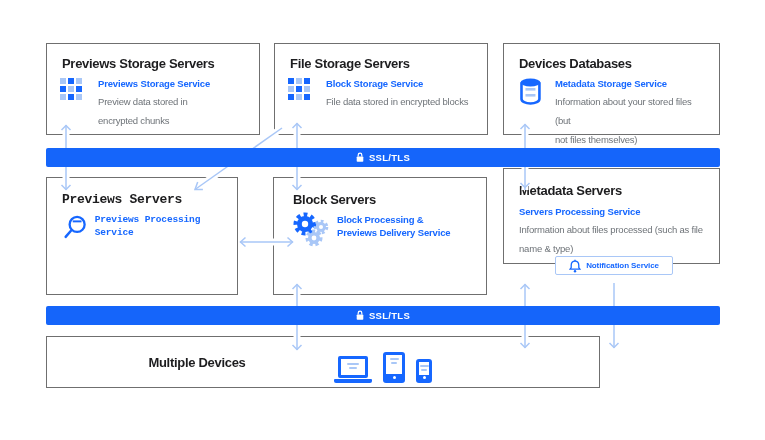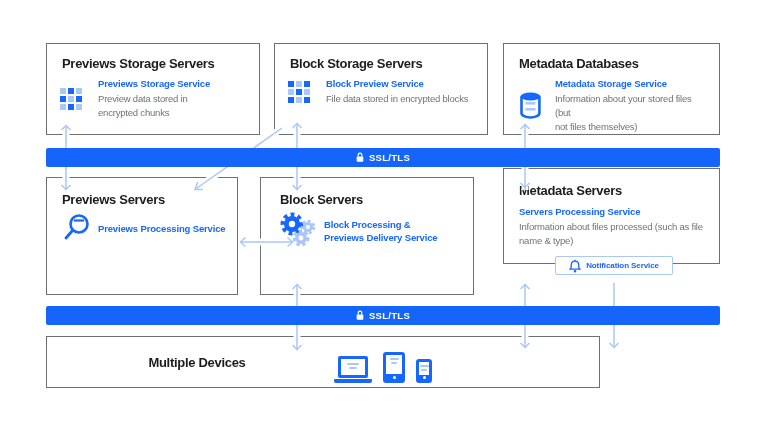--- a/index.html
+++ b/index.html
@@ -3,31 +3,31 @@
 <meta charset="utf-8">
 <style>
   html,body{margin:0;padding:0;background:#fff;}
   .stage{position:relative;width:765px;height:440px;background:#fff;overflow:hidden;
          font-family:"Liberation Sans",sans-serif;}
   
   .nbox{position:absolute;background:#fff;border:1px solid #6f6f6f;box-sizing:border-box;z-index:1;}
   #b1{left:46px;top:43px;width:214px;height:92px;}
   #b2{left:274px;top:43px;width:214px;height:92px;}
   #b3{left:503px;top:43px;width:217px;height:92px;}
-  #b4{left:46px;top:177px;width:192px;height:118px;}
-  #b5{left:260px;top:177px;width:214px;height:118px;}
+  #b4{left:46px;top:177px;width:192px;height:118px;font-family:Liberation Mono, monospace;}
+  #b5{left:273px;top:177px;width:214px;height:118px;}
   #b6{left:503px;top:168px;width:217px;height:96px;}
   #b7{left:46px;top:336px;width:554px;height:52px;}
   .pad{padding:0 10px 0 15px;}
   .box-title{font-weight:bold;font-size:13px;letter-spacing:-0.3px;color:#1d1d1f;margin-top:12px;}
   .mid .box-title{margin-top:14px;}
-  .service-row{display:flex;align-items:center;margin-top:6px;}
+  .service-row{display:flex;align-items:flex-start;margin-top:6px;}
   .service-name{color:#1667FF;font-weight:bold;font-size:9.5px;line-height:13px;
                 letter-spacing:-0.15px;white-space:pre-line;}
-  .desc{color:#6e7378;font-size:9.5px;line-height:14px;letter-spacing:-0.2px;
+  .desc{color:#6e7378;font-size:9.5px;line-height:19px;letter-spacing:-0.2px;
         white-space:pre-line;margin-top:2px;}
   
   .grid3{display:grid;grid-template-columns:repeat(3,6px);grid-gap:2px;margin-left:-2px;margin-right:16px;margin-top:1px;}
   .grid3 i{width:6px;height:6px;display:block;}
   .pattern-a i:nth-child(odd){background:#A9C7F7;}
   .pattern-a i:nth-child(even){background:#1667FF;}
   .pattern-b i:nth-child(odd){background:#1667FF;}
   .pattern-b i:nth-child(even){background:#A9C7F7;}
   
   .dbicon{margin-right:13px;margin-top:0;}
@@ -90,44 +90,44 @@
           <div class="service-name">Previews Storage Service</div>
           <div class="desc">Preview data stored in
 encrypted chunks</div>
         </div>
       </div>
     </div>
   </div>
 
   <div class="nbox" id="b2">
     <div class="pad">
-      <div class="box-title">Block Storage Servers</div>
+      <div class="box-title">File Storage Servers</div>
       <div class="service-row">
         <div class="grid3 pattern-b">
           <i></i>
             <i></i>
             <i></i>
             <i></i>
             <i></i>
             <i></i>
             <i></i>
             <i></i>
             <i></i>
         </div>
         <div>
-          <div class="service-name">Block Preview Service</div>
+          <div class="service-name">Block Storage Service</div>
           <div class="desc">File data stored in encrypted blocks</div>
         </div>
       </div>
     </div>
   </div>
 
   <div class="nbox" id="b3">
     <div class="pad">
-      <div class="box-title">Metadata Databases</div>
+      <div class="box-title">Devices Databases</div>
       <div class="service-row">
         <svg class="dbicon" width="23" height="29" viewBox="0 0 23 29">
           <path d="M2.5 5.5 V22 a9 4.5 0 0 0 18 0 V5.5" fill="#fff" stroke="#1667FF" stroke-width="2.6"></path>
           <ellipse cx="11.5" cy="5.5" rx="10" ry="4" fill="#1667FF"></ellipse>
           <rect x="6.5" y="11" width="10" height="2.6" fill="#A9C7F7"></rect>
           <rect x="6.5" y="17" width="10" height="2.6" fill="#A9C7F7"></rect>
         </svg>
         <div>
           <div class="service-name">Metadata Storage Service</div>
           <div class="desc">Information about your stored files (but

